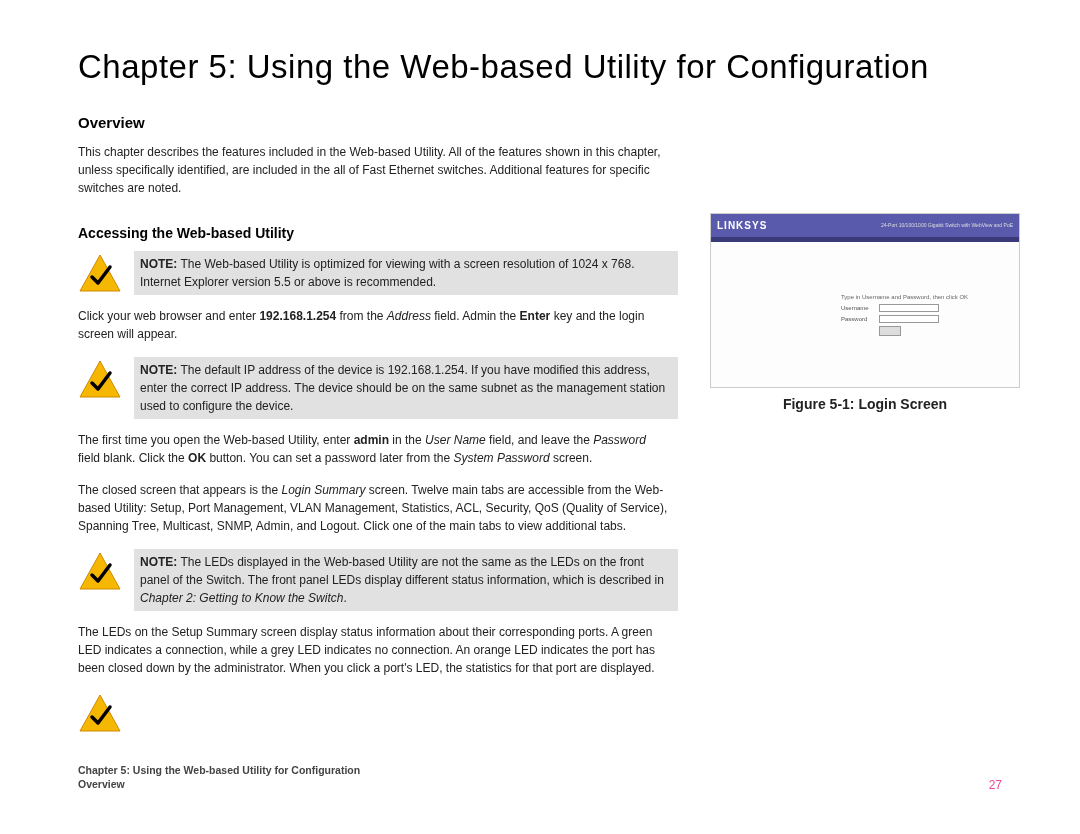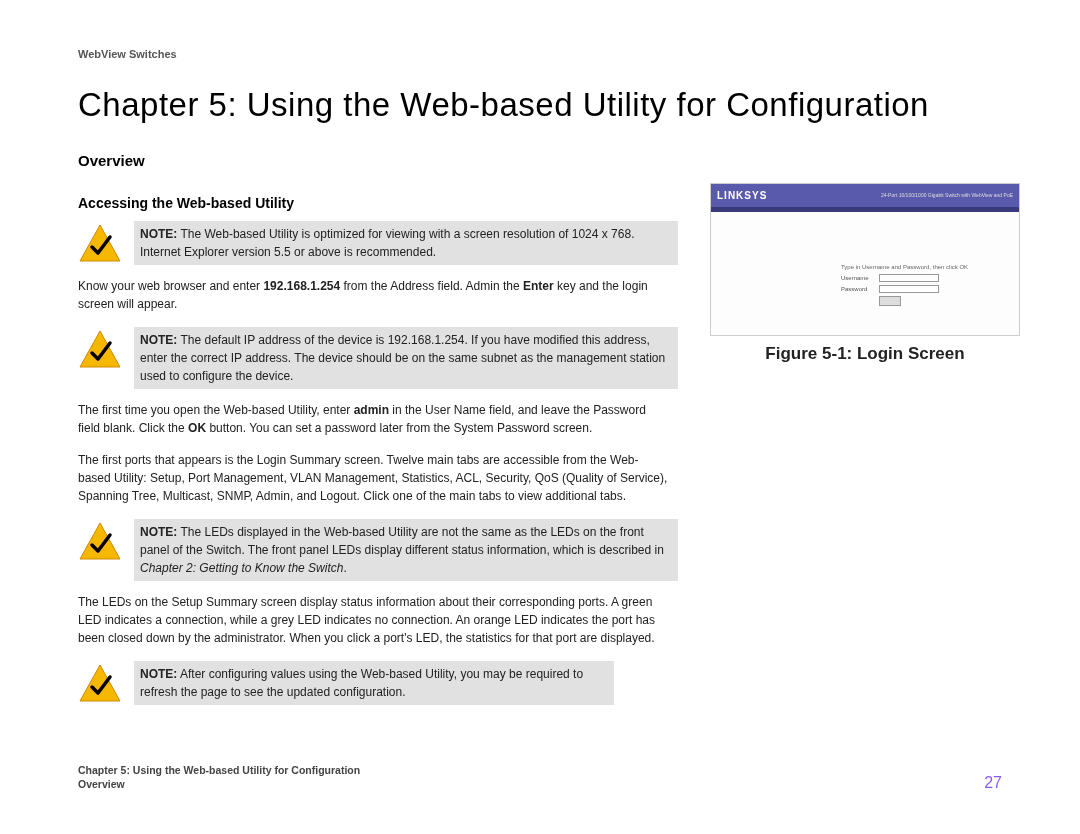--- a/index.html
+++ b/index.html
@@ -78,21 +78,21 @@
     font-size: 12px;
     line-height: 1.5;
     color: #222;
   }
   .note-text .bold { font-weight: bold; }
   .note-text .ital { font-style: italic; }
   .figure {
     border: 1px solid #ccc;
     background: #fdfdfd;
     width: 310px;
-    height: 153px;
+    height: 175px;
     position: relative;
     overflow: hidden;
     margin-bottom: 8px;
   }
   .figure .linksys-bar {
     background: #5a5aad;
     height: 28px;
     width: 100%;
     display: flex;
     align-items: center;
@@ -117,57 +117,57 @@
     position: absolute;
     top: 80px;
     left: 130px;
     font-size: 6px;
     color: #555;
   }
   .login-row { display: flex; align-items: center; margin-bottom: 3px; gap: 4px; }
   .login-row .fld { width: 60px; height: 8px; background: #fff; border: 1px solid #999; }
   .login-btn { width: 22px; height: 10px; background: #ddd; border: 1px solid #999; margin-left: 38px; margin-top: 3px; }
   .figure-caption {
-    font-size: 17px;
+    font-size: 14px;
     font-weight: bold;
     text-align: center;
     width: 310px;
   }
   .footer {
     position: absolute;
     bottom: 42px;
     left: 78px;
     right: 78px;
     display: flex;
     justify-content: space-between;
     align-items: flex-end;
   }
   .footer-left {
     font-size: 10.5px;
     font-weight: bold;
     color: #444;
     line-height: 1.4;
   }
   .footer-right {
-    font-size: 16px;
-    color: #8b5cf6;
+    font-size: 12px;
+    color: #ec4899;
   }
   .b { font-weight: bold; }
-  .i { }
+  .i { font-style: italic; }
 </style>
 </head>
 <body>
 
 <div class="page">
 
-  <div class="header-small">WebView Switches</div>
 
   <div class="chapter-title">Chapter 5: Using the Web-based Utility for Configuration</div>
 
   <div class="section-heading">Overview</div>
+  <div class="body-text" style="max-width:590px;">This chapter describes the features included in the Web-based Utility. All of the features shown in this chapter, unless specifically identified, are included in the all of Fast Ethernet switches. Additional features for specific switches are noted.</div>
 
   <div class="columns">
     <div class="left-col">
 
       <div class="subheading">Accessing the Web-based Utility</div>
 
       <div class="note-block">
         <div class="note-icon-cell">
           <div class="note-icon">
             <svg viewBox="0 0 44 40">
@@ -175,21 +175,21 @@
                 <path d="M14 24 L20 30 L32 14" fill="none" stroke="#000" stroke-width="3.5" stroke-linecap="round" stroke-linejoin="round"></path>
               </svg>
           </div>
         </div>
         <div class="note-text">
           <span class="bold">NOTE:</span><span> The Web-based Utility is optimized for viewing with a screen resolution of 1024 x 768. Internet Explorer version 5.5 or above is recommended.</span>
         </div>
       </div>
 
       <div class="body-text">
-        <span>Know your web browser and enter </span><span class="b">192.168.1.254</span><span> from the </span><span class="i">Address</span><span> field. Admin the </span><span class="b">Enter</span><span> key and the login screen will appear.</span>
+        <span>Click your web browser and enter </span><span class="b">192.168.1.254</span><span> from the </span><span class="i">Address</span><span> field. Admin the </span><span class="b">Enter</span><span> key and the login screen will appear.</span>
       </div>
 
       <div class="note-block">
         <div class="note-icon-cell">
           <div class="note-icon">
             <svg viewBox="0 0 44 40">
                 <polygon points="22,2 42,38 2,38" fill="#f6b700" stroke="#d08a00" stroke-width="1"></polygon>
                 <path d="M14 24 L20 30 L32 14" fill="none" stroke="#000" stroke-width="3.5" stroke-linecap="round" stroke-linejoin="round"></path>
               </svg>
           </div>
@@ -197,21 +197,21 @@
         <div class="note-text">
           <span class="bold">NOTE:</span><span> The default IP address of the device is 192.168.1.254. If you have modified this address, enter the correct IP address. The device should be on the same subnet as the management station used to configure the device.</span>
         </div>
       </div>
 
       <div class="body-text">
         <span>The first time you open the Web-based Utility, enter </span><span class="b">admin</span><span> in the </span><span class="i">User Name</span><span> field, and leave the </span><span class="i">Password</span><span> field blank. Click the </span><span class="b">OK</span><span> button. You can set a password later from the </span><span class="i">System Password</span><span> screen.</span>
       </div>
 
       <div class="body-text">
-        <span>The first ports that appears is the </span><span class="i">Login Summary</span><span> screen. Twelve main tabs are accessible from the Web-based Utility: Setup, Port Management, VLAN Management, Statistics, ACL, Security, QoS (Quality of Service), Spanning Tree, Multicast, SNMP, Admin, and Logout. Click one of the main tabs to view additional tabs.</span>
+        <span>The closed screen that appears is the </span><span class="i">Login Summary</span><span> screen. Twelve main tabs are accessible from the Web-based Utility: Setup, Port Management, VLAN Management, Statistics, ACL, Security, QoS (Quality of Service), Spanning Tree, Multicast, SNMP, Admin, and Logout. Click one of the main tabs to view additional tabs.</span>
       </div>
 
       <div class="note-block">
         <div class="note-icon-cell">
           <div class="note-icon">
             <svg viewBox="0 0 44 40">
                 <polygon points="22,2 42,38 2,38" fill="#f6b700" stroke="#d08a00" stroke-width="1"></polygon>
                 <path d="M14 24 L20 30 L32 14" fill="none" stroke="#000" stroke-width="3.5" stroke-linecap="round" stroke-linejoin="round"></path>
               </svg>
           </div>
@@ -224,23 +224,20 @@
       <div class="body-text">The LEDs on the Setup Summary screen display status information about their corresponding ports. A green LED indicates a connection, while a grey LED indicates no connection. An orange LED indicates the port has been closed down by the administrator. When you click a port's LED, the statistics for that port are displayed.</div>
 
       <div class="note-block">
         <div class="note-icon-cell">
           <div class="note-icon">
             <svg viewBox="0 0 44 40">
                 <polygon points="22,2 42,38 2,38" fill="#f6b700" stroke="#d08a00" stroke-width="1"></polygon>
                 <path d="M14 24 L20 30 L32 14" fill="none" stroke="#000" stroke-width="3.5" stroke-linecap="round" stroke-linejoin="round"></path>
               </svg>
           </div>
-        </div>
-        <div class="note-text" style="max-width:480px;">
-          <span class="bold">NOTE:</span><span> After configuring values using the Web-based Utility, you may be required to refresh the page to see the updated configuration.</span>
         </div>
       </div>
 
     </div>
 
     <div class="right-col">
       <div class="figure">
         <div class="linksys-bar">
           <span>LINKSYS</span>
           <span class="linksys-sub">24-Port 10/100/1000 Gigabit Switch with WebView and PoE</span>

